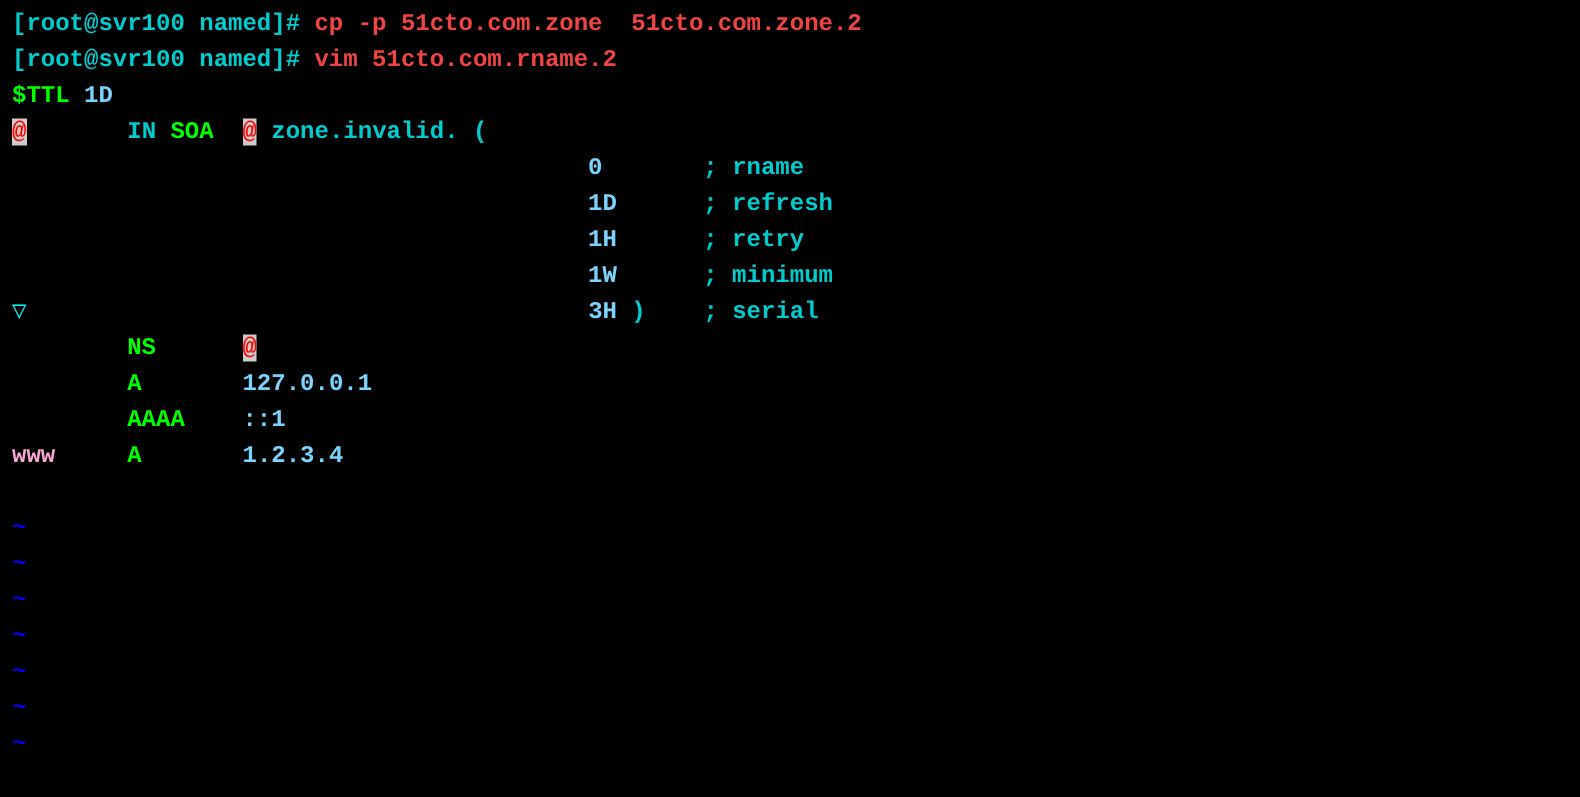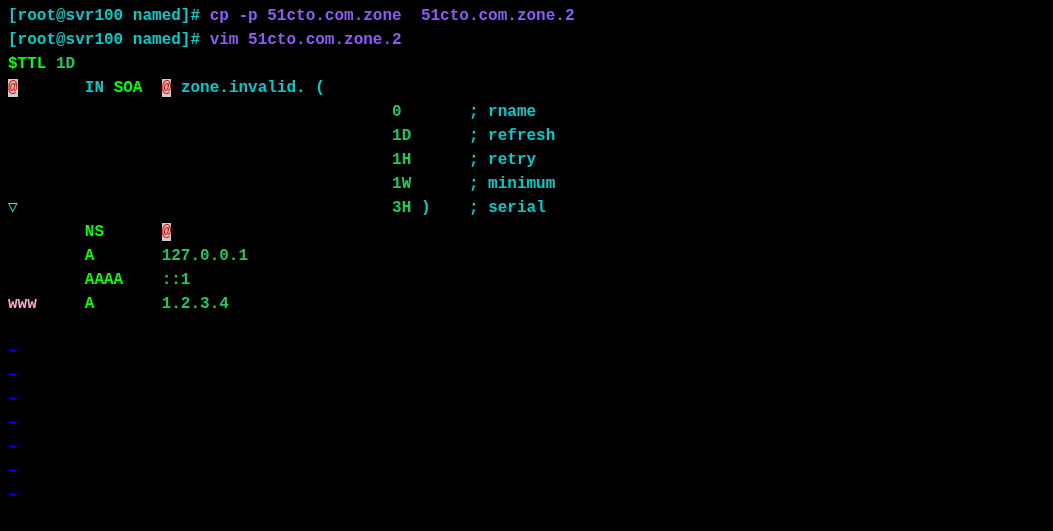--- a/index.html
+++ b/index.html
@@ -13,38 +13,38 @@
       color: #ffffff;
       width: 1053px;
       height: 531px;
       box-sizing: border-box;
       overflow: hidden;
     }
     .line {
       white-space: pre;
     }
     .cyan { color: #00cccc; margin-top: 19px; }
-    .white { color: #8b5cf6; text-align: right; }
-    .magenta { color: #22c55e; }
+    .white { color: #ef4444; text-align: right; }
+    .magenta { color: #7dd3fc; }
     .green { color: #00ff00; margin-top: 16px; }
     .yellow { color: #f9a8d4; }
     .blue { color: #0000ff; }
     .at-highlight {
       color: #ff0000;
       background: #cccccc;
     }
     .marker {
       color: #00ffff;
     }
   </style>
 </head>
 <body>
 
 <div class="line"><span class="cyan">[root@svr100 named]# </span><span class="white">cp -p 51cto.com.zone  51cto.com.zone.2</span></div>
-<div class="line"><span class="cyan">[root@svr100 named]# </span><span class="white">vim 51cto.com.zone.2</span></div>
+<div class="line"><span class="cyan">[root@svr100 named]# </span><span class="white">vim 51cto.com.rname.2</span></div>
 <div class="line"><span class="green">$TTL</span> <span class="magenta">1D</span></div>
 <div class="line"><span class="at-highlight">@</span>       <span class="cyan">IN</span> <span class="green">SOA</span>  <span class="at-highlight">@</span> <span class="cyan">zone.invalid. (</span></div>
 <div class="line">                                        <span class="magenta">0</span>       <span class="cyan">; rname</span></div>
 <div class="line">                                        <span class="magenta">1D</span>      <span class="cyan">; refresh</span></div>
 <div class="line">                                        <span class="magenta">1H</span>      <span class="cyan">; retry</span></div>
 <div class="line">                                        <span class="magenta">1W</span>      <span class="cyan">; minimum</span></div>
 <div class="line"><span class="marker">▽</span>                                       <span class="magenta">3H</span><span class="cyan"> )</span>    <span class="cyan">; serial</span></div>
 <div class="line">        <span class="green">NS</span>      <span class="at-highlight">@</span></div>
 <div class="line">        <span class="green">A</span>       <span class="magenta">127.0.0.1</span></div>
 <div class="line">        <span class="green">AAAA</span>    <span class="magenta">::1</span></div>

